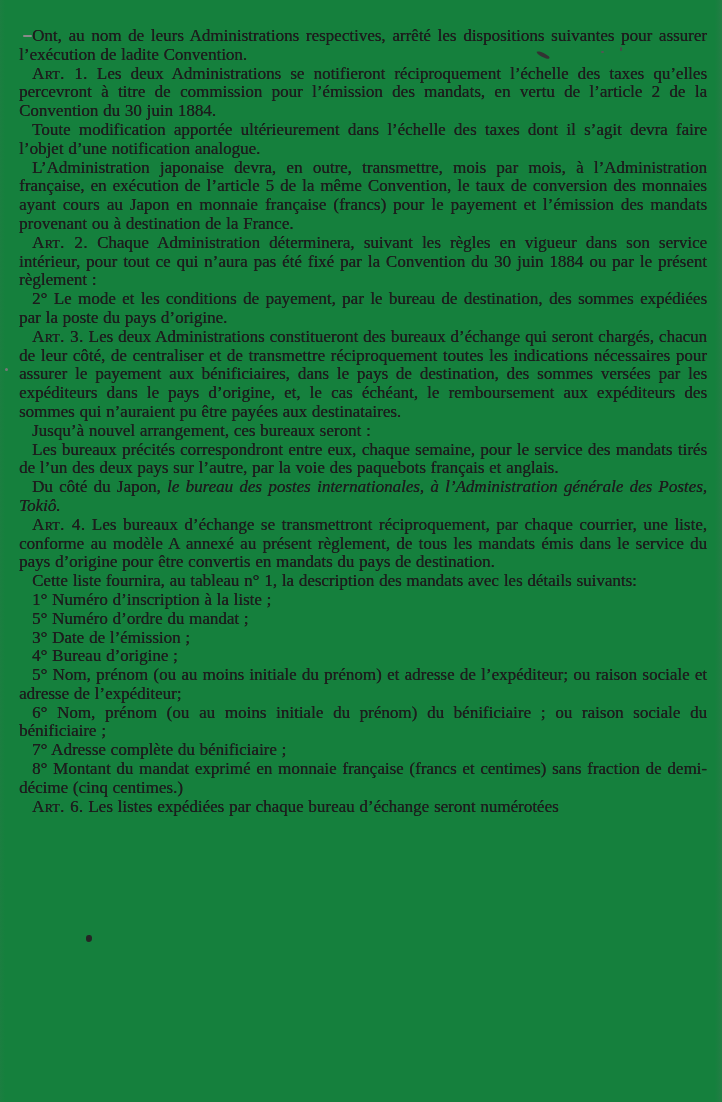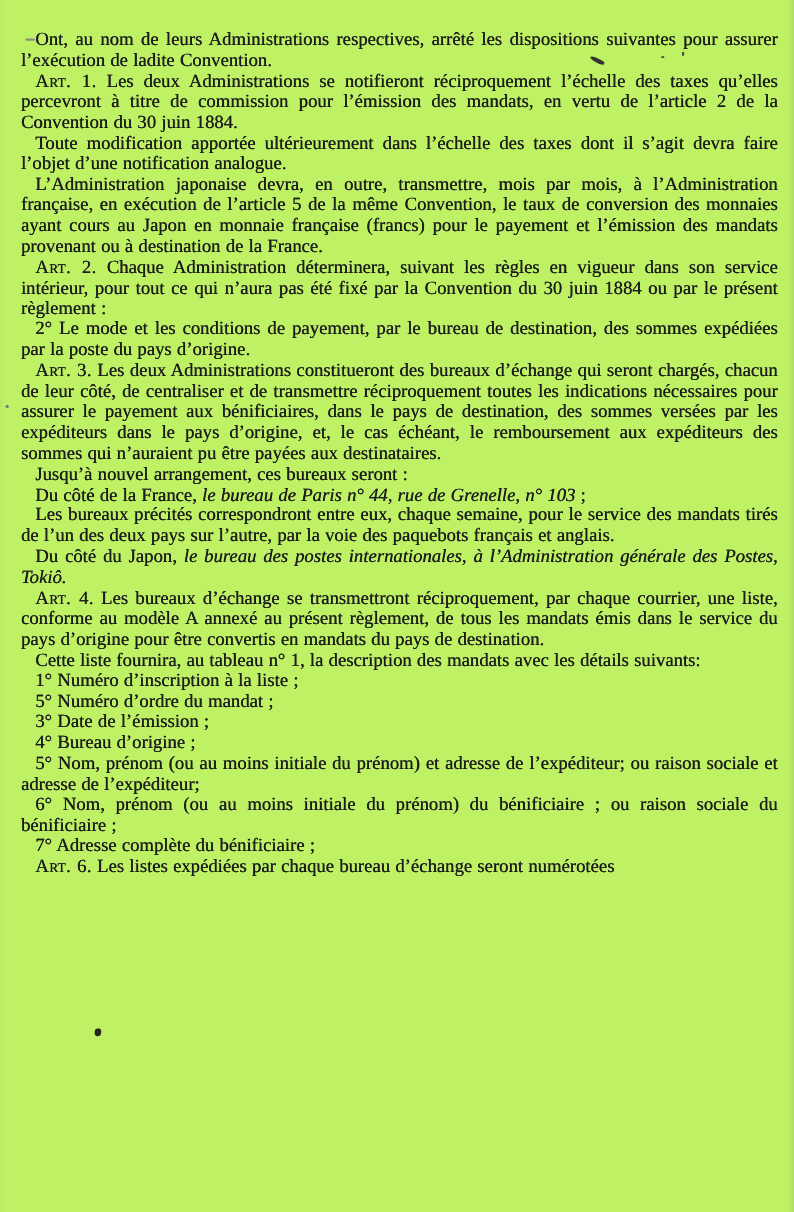--- a/index.html
+++ b/index.html
@@ -4,21 +4,21 @@
 <style>
   html, body { margin: 0; padding: 0; }
   body {
     width: 722px; height: 1102px;
     background: #ffffff;
     font-family: "Liberation Serif", "DejaVu Serif", serif;
   }
   .page {
     position: relative;
     width: 722px; height: 1102px;
-    background: #bef264;
+    background: #15803d;
     overflow: hidden;
   }
   .edge-shade-right {
     position: absolute; top: 0; right: 0; width: 7px; height: 100%;
     background: linear-gradient(to left, rgba(110,110,110,0.16), rgba(110,110,110,0));
   }
   .edge-shade-left {
     position: absolute; top: 0; left: 0; width: 5px; height: 100%;
     background: linear-gradient(to right, rgba(110,110,110,0.07), rgba(110,110,110,0));
   }
@@ -54,32 +54,32 @@
 
   <div class="text-block" id="text-block">
       <p class="para"><span class="rm">Ont, au nom de leurs Administrations respectives, arrêté les dispositions suivantes pour assurer l’exécution de ladite Convention.</span></p>
       <p class="para"><span class="sc">Art. 1.</span><span class="rm"> Les deux Administrations se notifieront réciproquement l’échelle des taxes qu’elles percevront à titre de commission pour l’émission des mandats, en vertu de l’article 2 de la Convention du 30 juin 1884.</span></p>
       <p class="para"><span class="rm">Toute modification apportée ultérieurement dans l’échelle des taxes dont il s’agit devra faire l’objet d’une notification analogue.</span></p>
       <p class="para"><span class="rm">L’Administration japonaise devra, en outre, transmettre, mois par mois, à l’Administration française, en exécution de l’article 5 de la même Convention, le taux de conversion des monnaies ayant cours au Japon en monnaie française (francs) pour le payement et l’émission des mandats provenant ou à destination de la France.</span></p>
       <p class="para"><span class="sc">Art. 2.</span><span class="rm"> Chaque Administration déterminera, suivant les règles en vigueur dans son service intérieur, pour tout ce qui n’aura pas été fixé par la Convention du 30 juin 1884 ou par le présent règlement :</span></p>
       <p class="para"><span class="rm">2° Le mode et les conditions de payement, par le bureau de destination, des sommes expédiées par la poste du pays d’origine.</span></p>
       <p class="para"><span class="sc">Art. 3.</span><span class="rm"> Les deux Administrations constitueront des bureaux d’échange qui seront chargés, chacun de leur côté, de centraliser et de transmettre réciproquement toutes les indications nécessaires pour assurer le payement aux bénificiaires, dans le pays de destination, des sommes versées par les expéditeurs dans le pays d’origine, et, le cas échéant, le remboursement aux expéditeurs des sommes qui n’auraient pu être payées aux destinataires.</span></p>
       <p class="para"><span class="rm">Jusqu’à nouvel arrangement, ces bureaux seront :</span></p>
-      <p class="para"><span class="rm">Du côté de la France, </span><span class="it">le bureau de Paris n° 44, rue de Grenelle, n° 103</span><span class="rm"> ;</span></p>
       <p class="para"><span class="rm">Les bureaux précités correspondront entre eux, chaque semaine, pour le service des mandats tirés de l’un des deux pays sur l’autre, par la voie des paquebots français et anglais.</span></p>
       <p class="para"><span class="rm">Du côté du Japon, </span><span class="it">le bureau des postes internationales, à l’Administration générale des Postes, Tokiô.</span></p>
       <p class="para"><span class="sc">Art. 4.</span><span class="rm"> Les bureaux d’échange se transmettront réciproquement, par chaque courrier, une liste, conforme au modèle A annexé au présent règlement, de tous les mandats émis dans le service du pays d’origine pour être convertis en mandats du pays de destination.</span></p>
       <p class="para"><span class="rm">Cette liste fournira, au tableau n° 1, la description des mandats avec les détails suivants:</span></p>
       <p class="para"><span class="rm">1° Numéro d’inscription à la liste ;</span></p>
       <p class="para"><span class="rm">5° Numéro d’ordre du mandat ;</span></p>
       <p class="para"><span class="rm">3° Date de l’émission ;</span></p>
       <p class="para"><span class="rm">4° Bureau d’origine ;</span></p>
       <p class="para"><span class="rm">5° Nom, prénom (ou au moins initiale du prénom) et adresse de l’expéditeur; ou raison sociale et adresse de l’expéditeur;</span></p>
       <p class="para"><span class="rm">6° Nom, prénom (ou au moins initiale du prénom) du bénificiaire ; ou raison sociale du bénificiaire ;</span></p>
       <p class="para"><span class="rm">7° Adresse complète du bénificiaire ;</span></p>
+      <p class="para"><span class="rm">8° Montant du mandat exprimé en monnaie française (francs et centimes) sans fraction de demi-décime (cinq centimes.)</span></p>
       <p class="para"><span class="sc">Art. 6.</span><span class="rm"> Les listes expédiées par chaque bureau d’échange seront numérotées</span></p>
     </div>
 
   <div class="artifact dash-before-intro"></div>
   <div class="artifact pen-stroke"></div>
   <div class="artifact speck-1"></div>
   <div class="artifact speck-2"></div>
   <div class="artifact speck-3"></div>
   <div class="artifact ink-blob"></div>
 </div>

